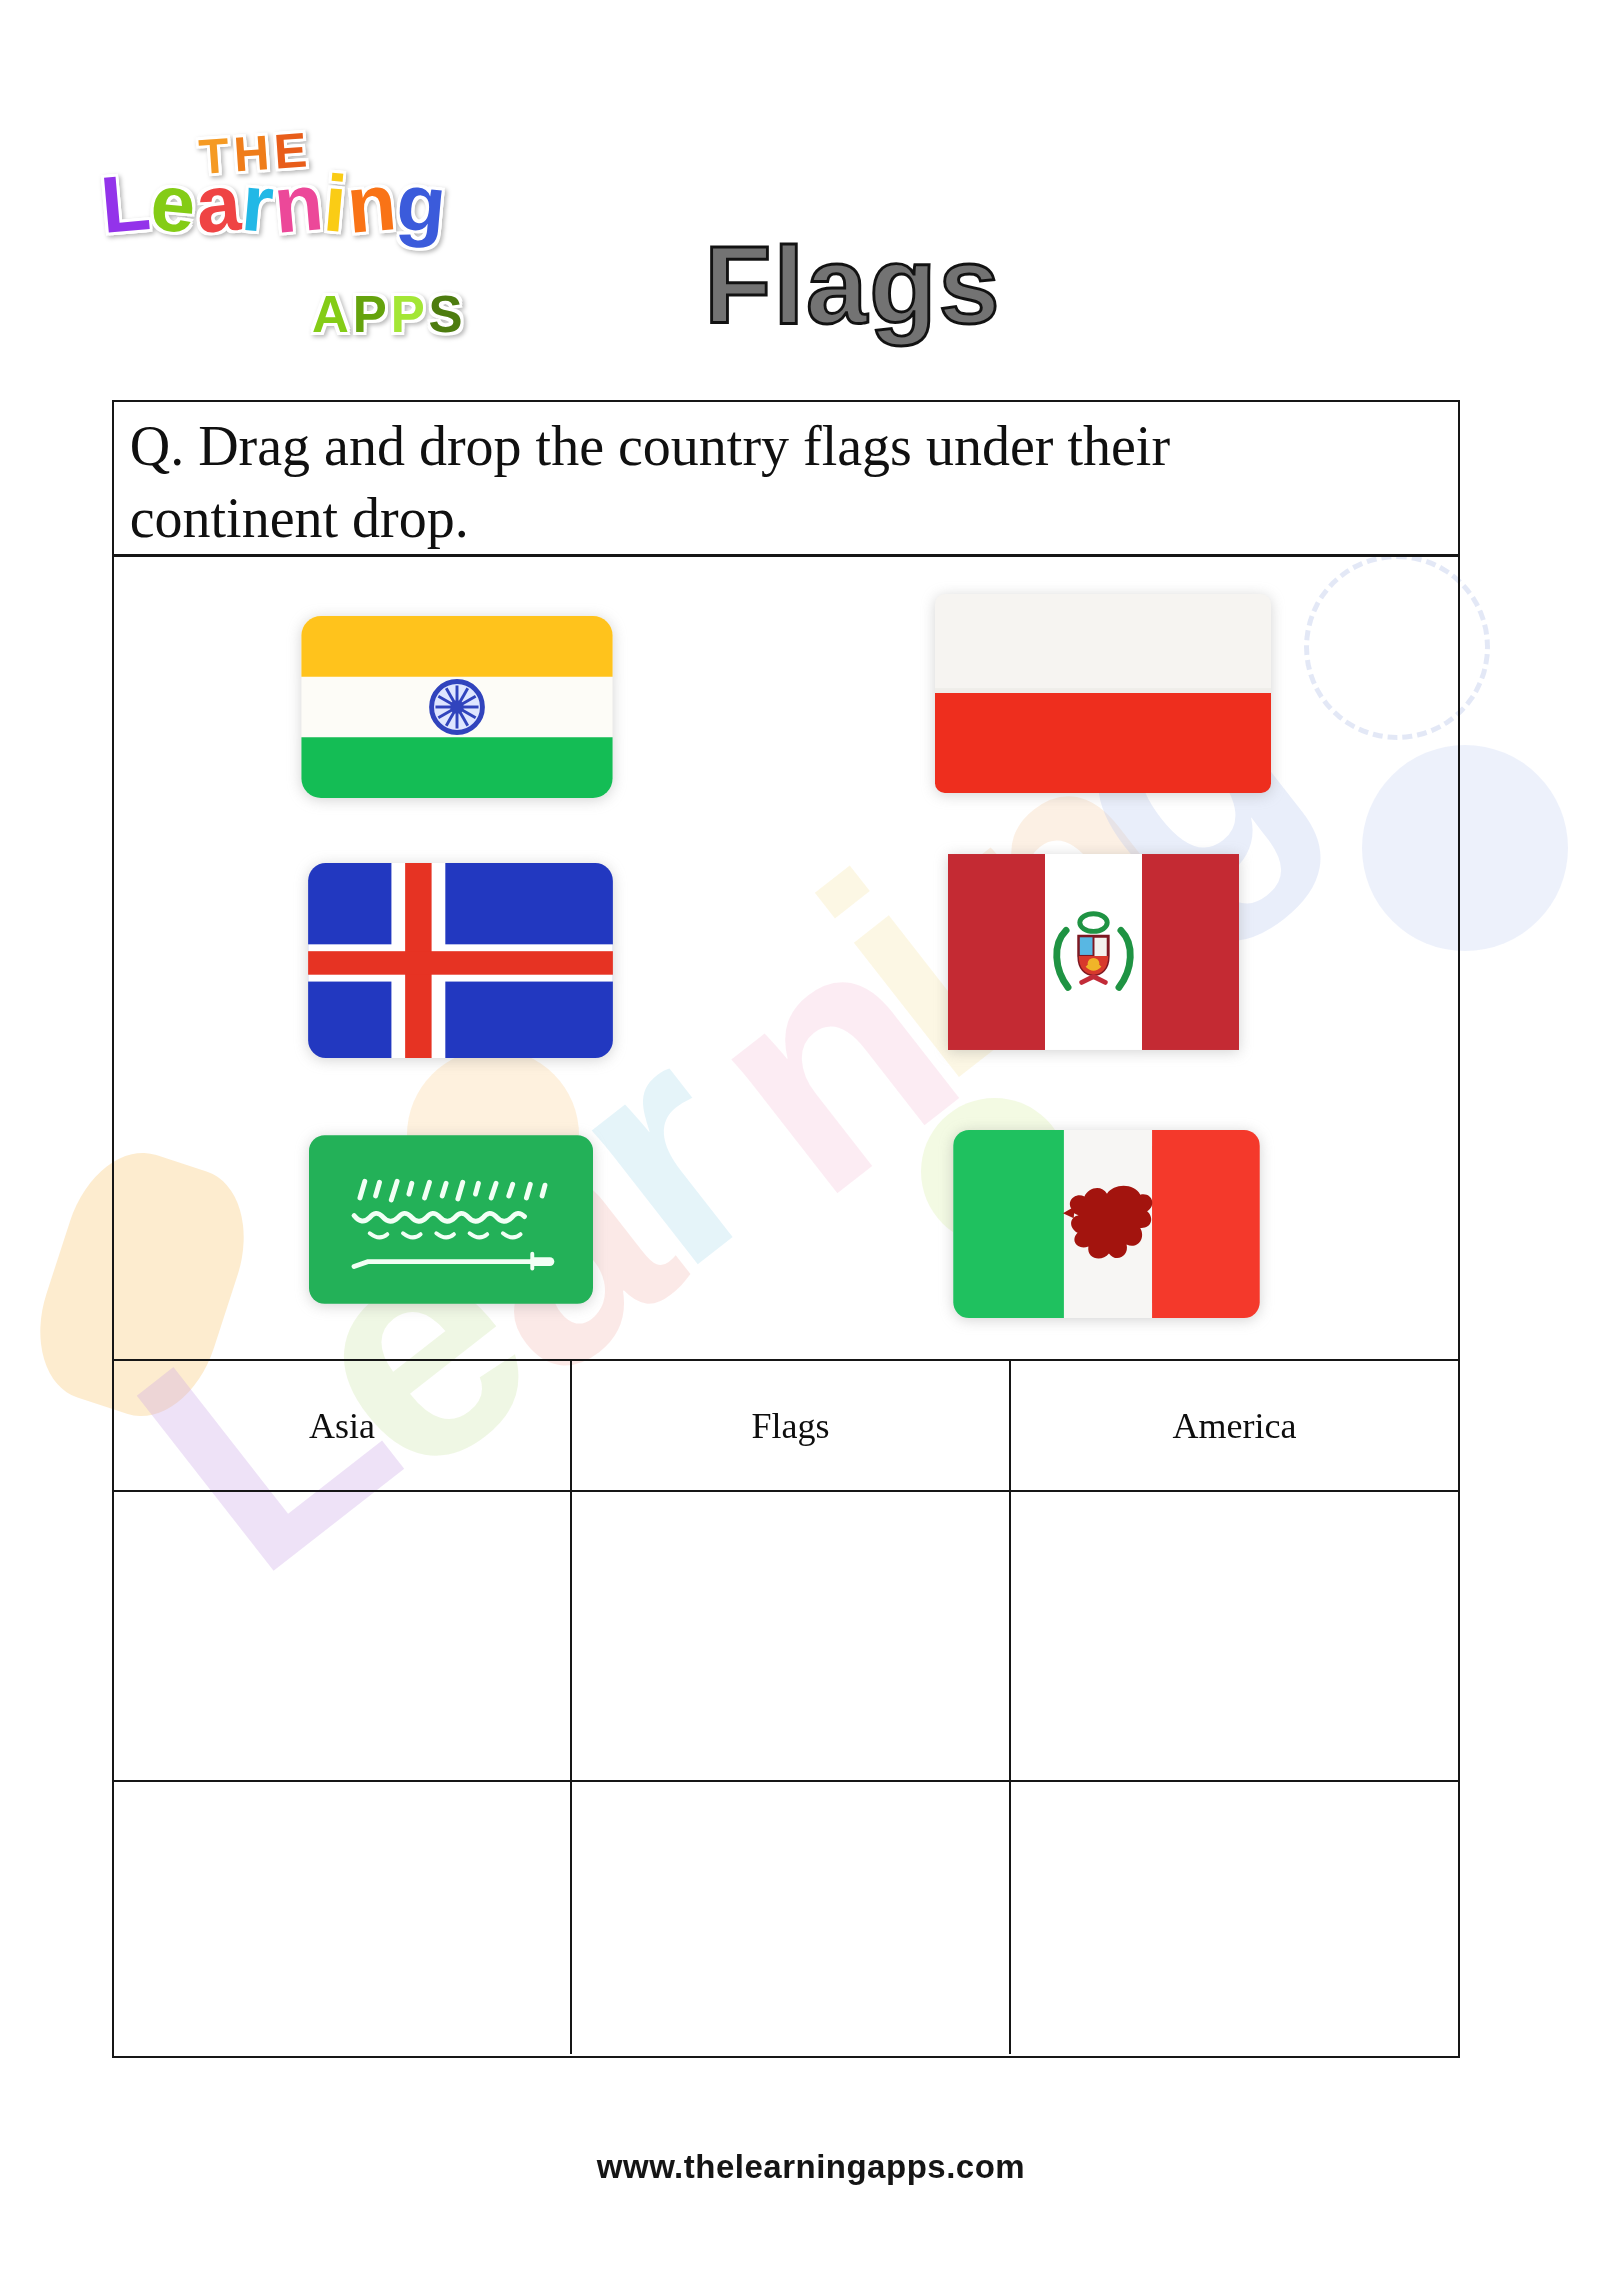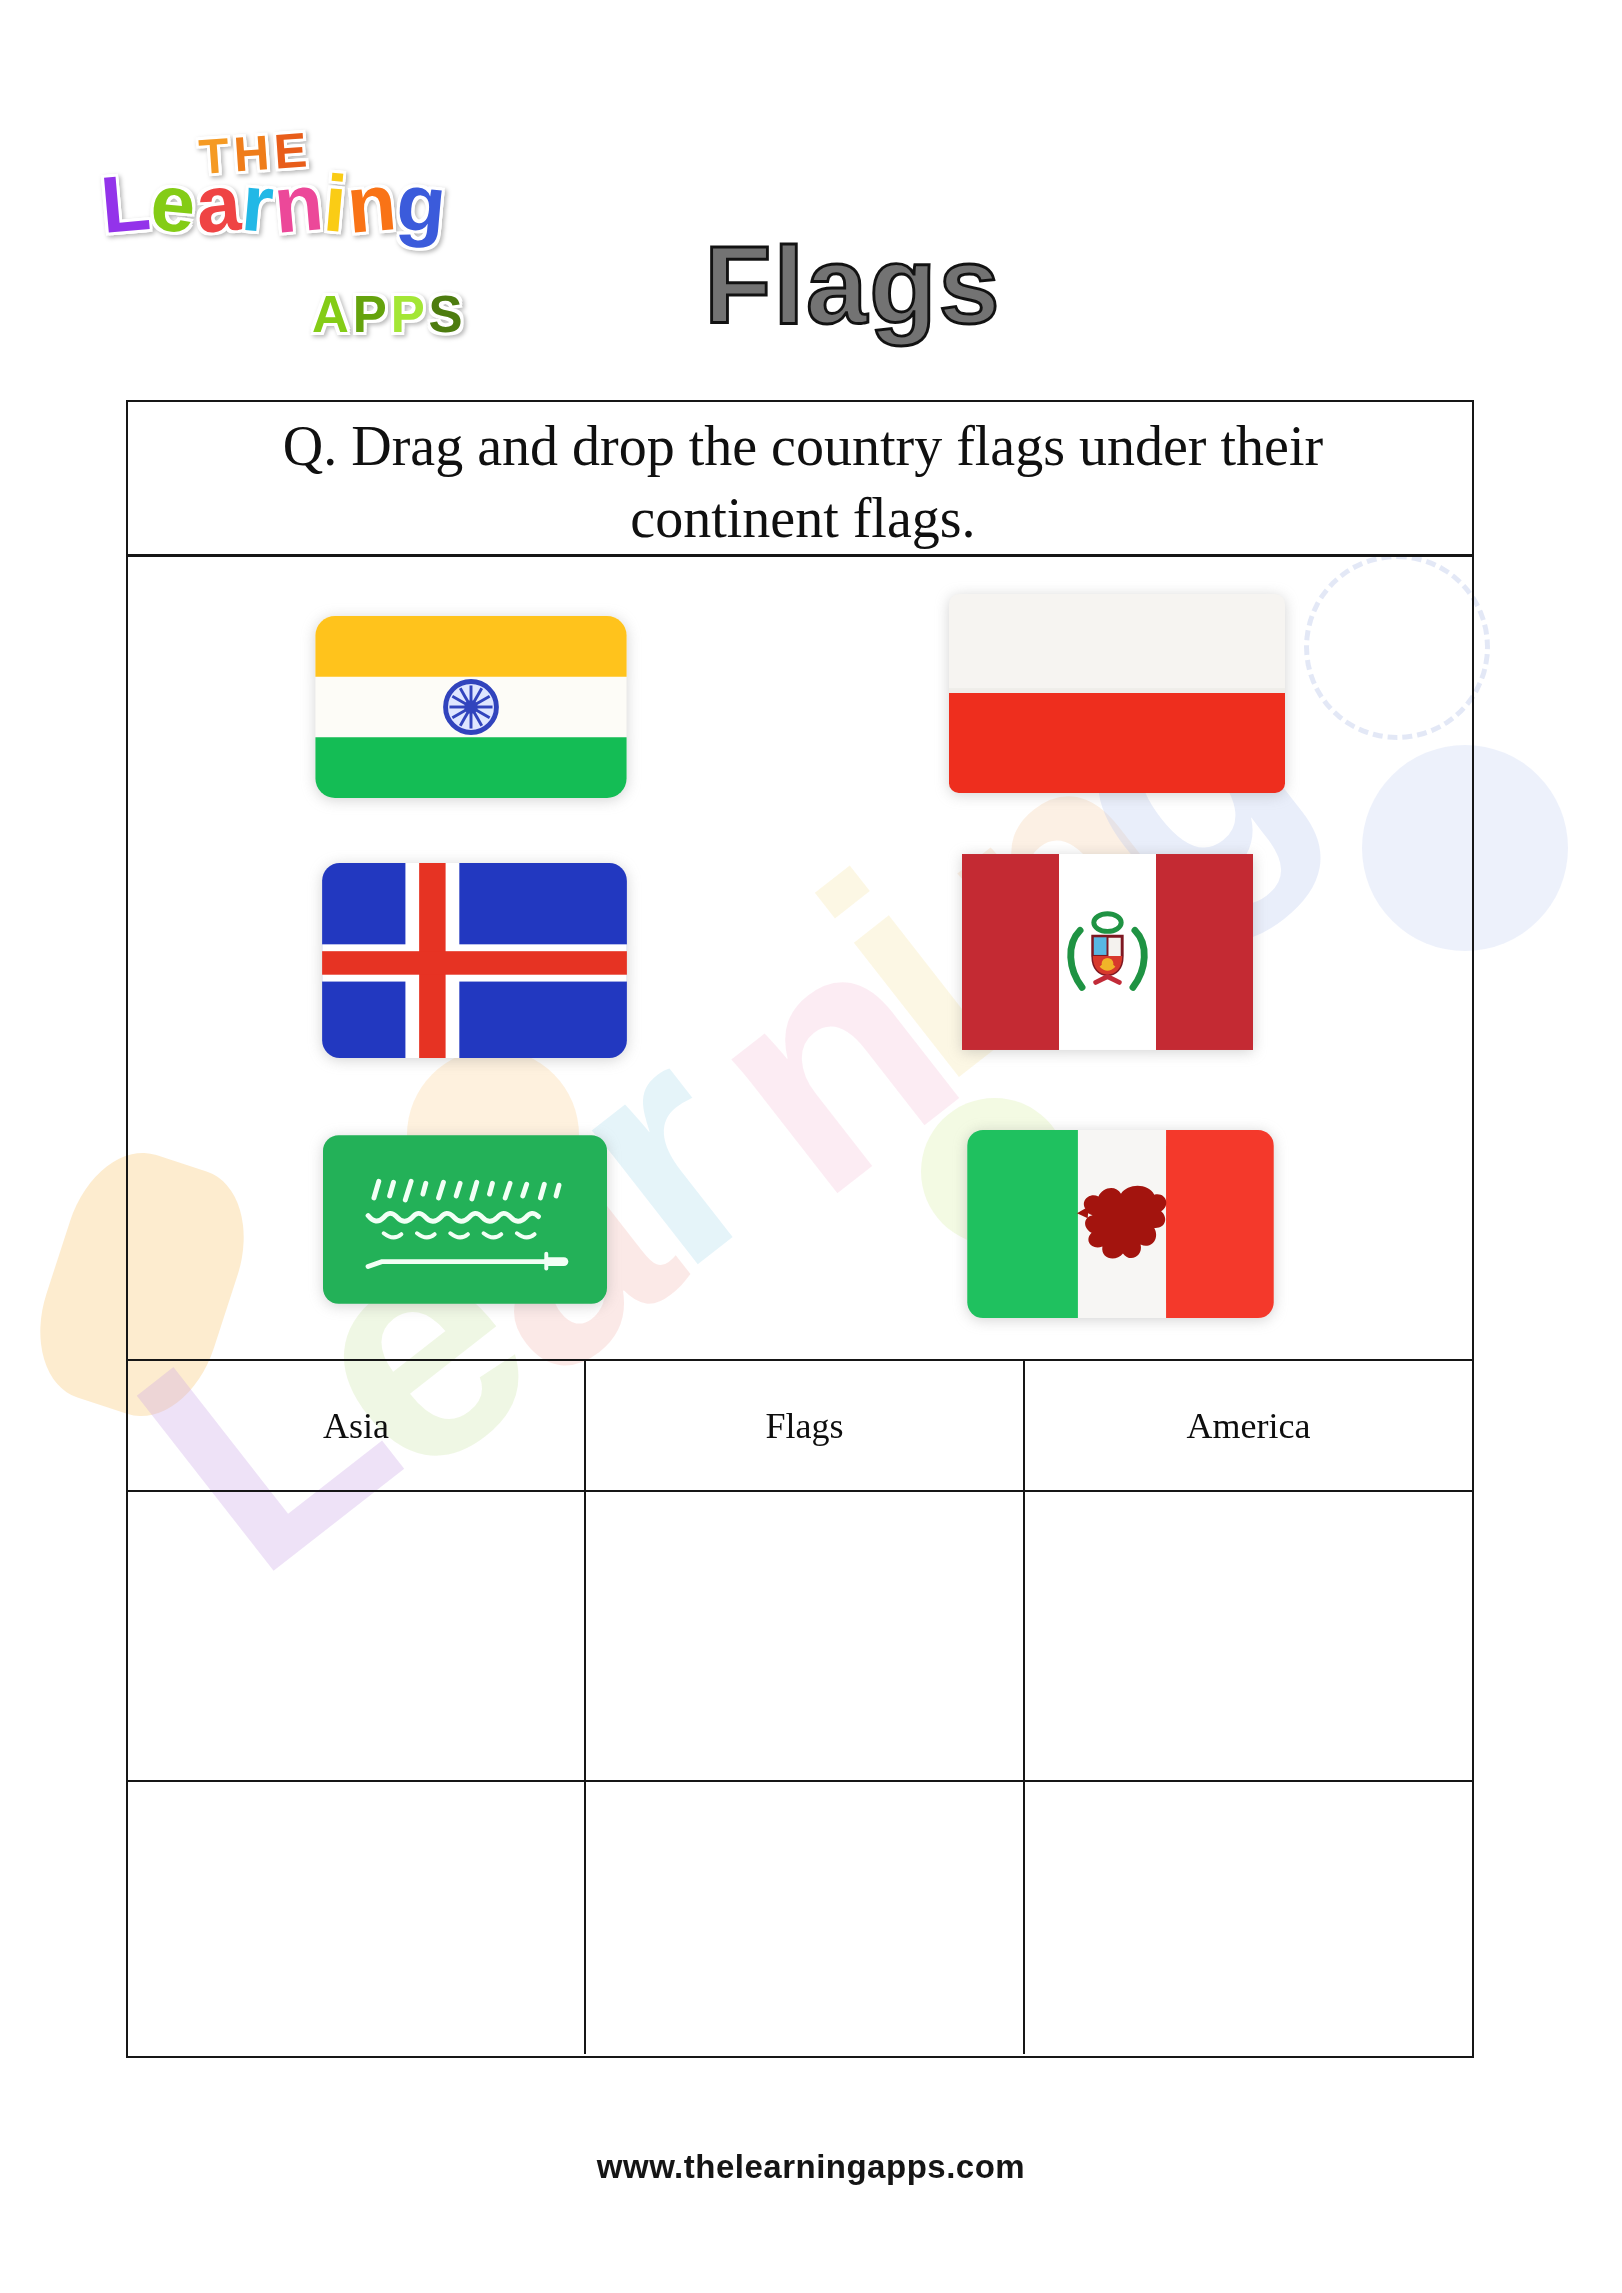--- a/index.html
+++ b/index.html
@@ -43,22 +43,22 @@
 
   
   .page-title {
     position:absolute; left:608px; top:147px; width:490px; z-index:3;
     text-align:center; font-size:110px; font-weight:900; color:#737373;
     letter-spacing:2px; -webkit-text-stroke:2.9px #121212;
   }
 
   
   .worksheet-box {
-    position:absolute; left:126px; top:400px; width:1348px; height:1658px;
-    border:2.9px solid #161616; z-index:2; background:transparent;text-align:center;
+    position:absolute; left:112px; top:400px; width:1348px; height:1658px;
+    border:2.9px solid #161616; z-index:2; background:transparent;
   }
   .question-section {
     height:155px; border-bottom:3.9px solid #161616;
     font-family:"Liberation Serif", serif; font-size:56px; color:#101010;
     line-height:72px; padding:7.8px 9.8px 0 15.7px; background:#fff;
   }
   .flag-area { position:relative; height:804px; border-bottom:2.9px solid #161616; }
 
   .flag { position:absolute; filter:drop-shadow(0 2.9px 6.9px rgba(130,130,130,.35)); cursor:grab; }
   .flag svg { display:block; }
@@ -106,21 +106,21 @@
     <div class="logo-word logo-learning"><span style="color: rgb(147, 51, 234);">L</span><span style="color: rgb(132, 204, 22);">e</span><span style="color: rgb(239, 68, 68);">a</span><span style="color: rgb(34, 184, 230);">r</span><span style="color: rgb(236, 72, 153);">n</span><span style="color: rgb(250, 204, 21);">i</span><span style="color: rgb(249, 115, 22);">n</span><span style="color: rgb(59, 91, 219);">g</span></div>
     <div class="logo-word logo-apps"><span style="color: rgb(132, 204, 22);">A</span><span style="color: rgb(101, 163, 13);">p</span><span style="color: rgb(163, 230, 53);">p</span><span style="color: rgb(77, 124, 15);">s</span></div>
   </div>
 
   <h1 class="page-title">Flags</h1>
 
   <div class="worksheet-box">
 
     <div class="question-section">
       <span>Q. Drag and drop the country flags under their</span><br>
-      <span>continent flags.</span>
+      <span>continent drop.</span>
     </div>
 
     <div class="flag-area">
 
       <div class="flag" style="left:187px; top:59px;" draggable="true">
         <svg width="312" height="182" viewBox="0 0 318 186">
           <rect width="318" height="186" rx="20" fill="#fdfcf7"></rect>
           <path d="M0,20 A20,20 0 0 1 20,0 H298 A20,20 0 0 1 318,20 V62 H0 Z" fill="#ffc31c"></path>
           <path d="M0,124 H318 V166 A20,20 0 0 1 298,186 H20 A20,20 0 0 1 0,166 Z" fill="#14bd55"></path>
           <g transform="translate(159,93)">

